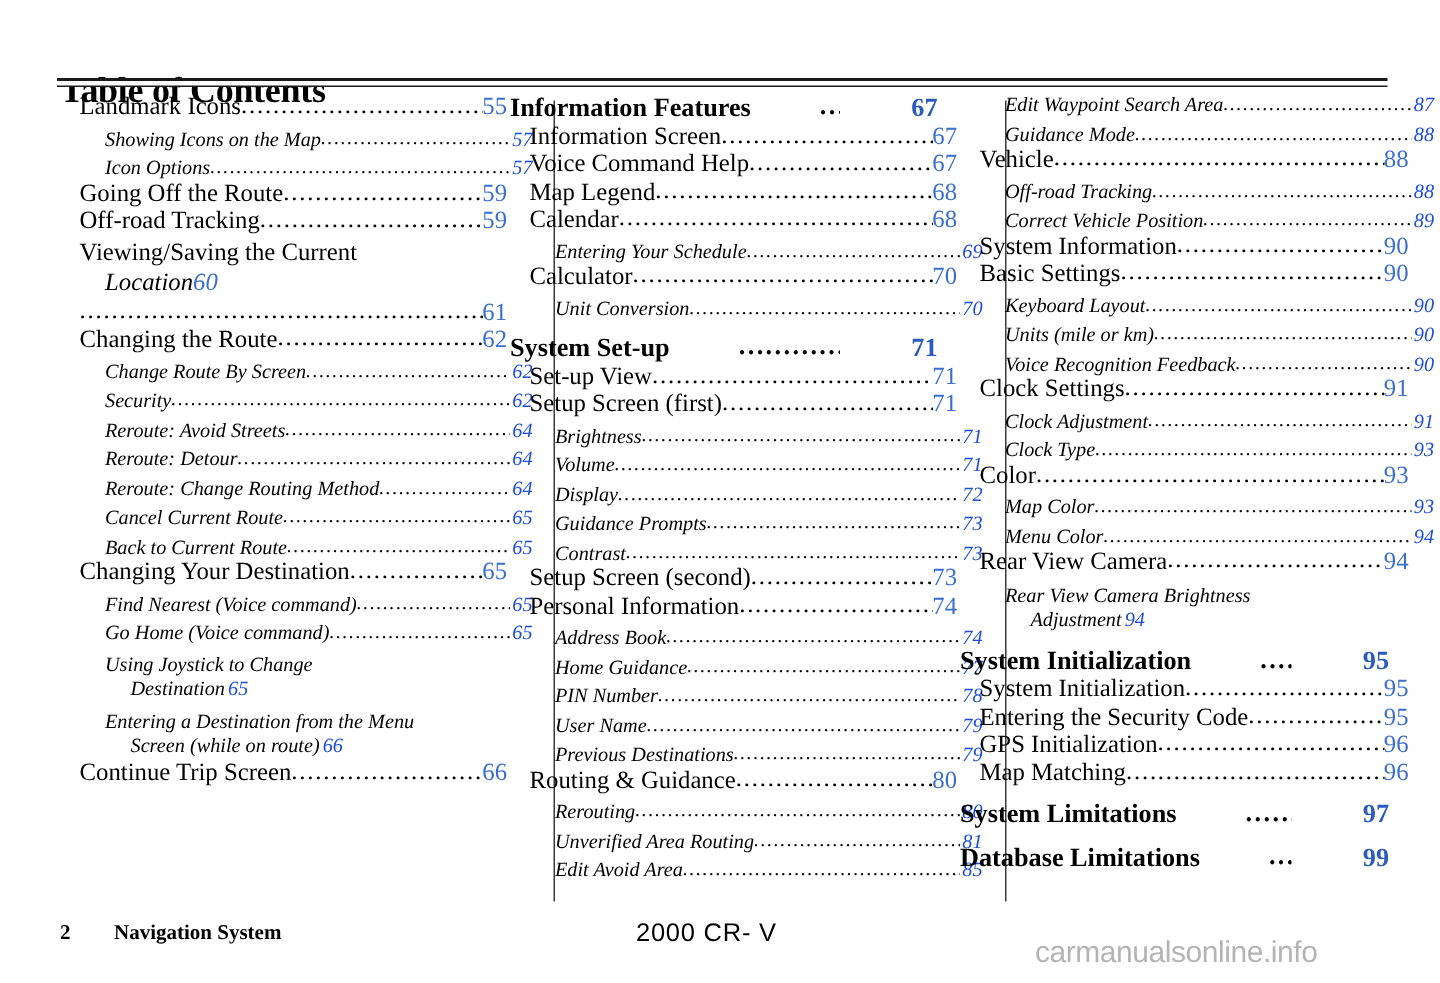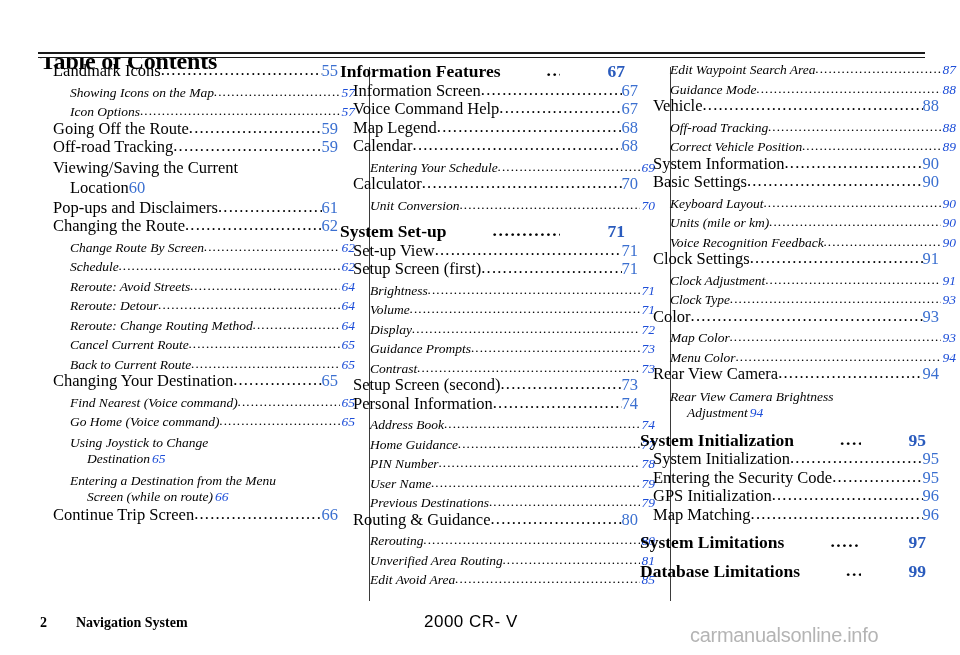--- a/index.html
+++ b/index.html
@@ -150,20 +150,21 @@
   .lvl-1.wrapped, .lvl-2.wrapped {
     display: block;
   }
   .lvl-1.wrapped .cont,
   .lvl-2.wrapped .cont {
     display: flex;
     align-items: flex-end;
     width: 100%;
     padding-left: 17px;
     box-sizing: border-box;
+    font-style: italic;
   }
   .lvl-2.wrapped .cont { padding-left: 17px; }
 
   
   .col > .entry:first-child,
   .col > .lvl-1:first-child,
   .col > .lvl-2:first-child,
   .col > .lvl-chapter:first-child { margin-top: 0; }
 
   
@@ -243,36 +244,35 @@
         </div>
         <div class="lvl-1 wrapped">
           <span class="wrap-first">Viewing/Saving the Current</span>
           <div class="cont">
             <span class="label">Location</span>
             <span class="leader"></span>
             <span class="pg">60</span>
           </div>
         </div>
         <div class="entry lvl-1">
-          <span class="label">Pop-ups and Disclaimers</span>
           <span class="leader"></span>
           <span class="pg">61</span>
         </div>
         <div class="entry lvl-1">
           <span class="label">Changing the Route</span>
           <span class="leader"></span>
           <span class="pg">62</span>
         </div>
         <div class="entry lvl-2">
           <span class="label">Change Route By Screen</span>
           <span class="leader"></span>
           <span class="pg">62</span>
         </div>
         <div class="entry lvl-2">
-          <span class="label">Schedule</span>
+          <span class="label">Security</span>
           <span class="leader"></span>
           <span class="pg">62</span>
         </div>
         <div class="entry lvl-2">
           <span class="label">Reroute: Avoid Streets</span>
           <span class="leader"></span>
           <span class="pg">64</span>
         </div>
         <div class="entry lvl-2">
           <span class="label">Reroute: Detour</span>

